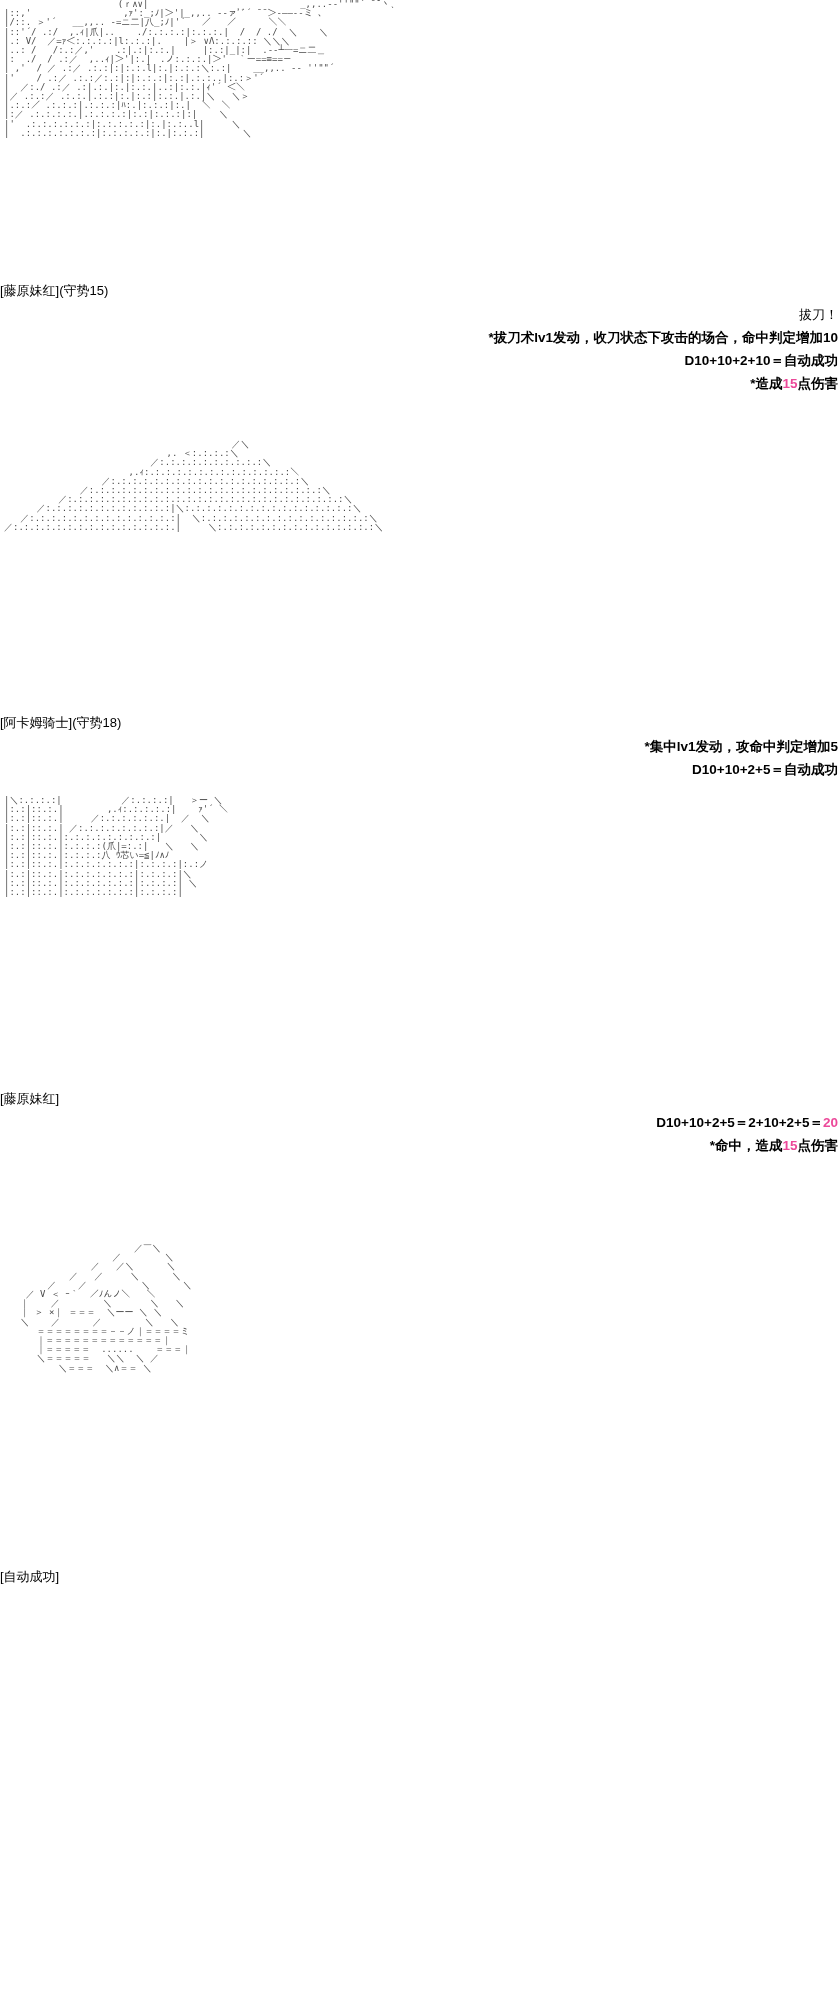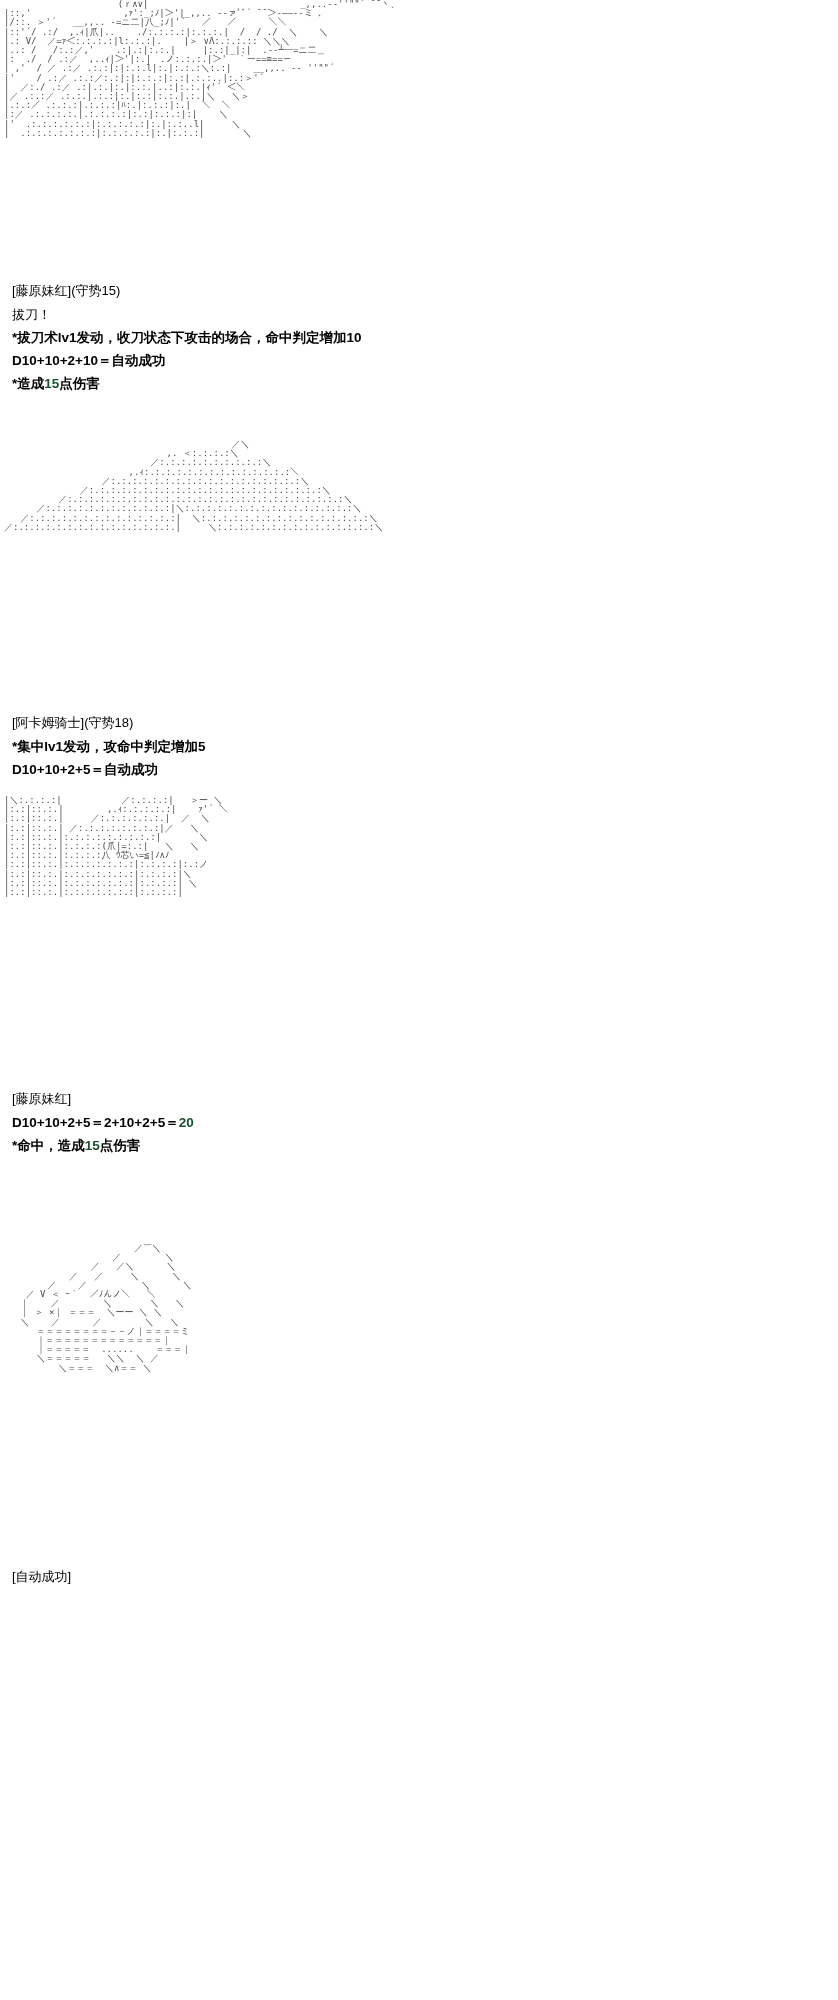--- a/index.html
+++ b/index.html
@@ -28,39 +28,40 @@
     overflow: hidden;
     margin: 0;
     padding: 0 4px;
   }
   .aa-1 { height: 278px; }
   .aa-2 { height: 270px; padding-top: 18px; }
   .aa-3 { height: 290px; padding-top: 6px; }
   .aa-4 { height: 320px; padding-top: 40px; }
 
   .text-block {
-    padding: 0 12px;
+    padding: 0 0;
     font-size: 13px;
     line-height: 22px;
   }
   .speaker {
     font-size: 13px;
     color: #000;
     margin: 2px 0 2px 0;
   }
   .line {
     font-size: 13px;
     margin: 1px 0;
+    text-align: right;
   }
   .line.bold {
     font-weight: bold;
     font-size: 13.5px;
   }
   .red {
-    color: #14532d;
+    color: #ec4899;
     font-weight: bold;
   }
   .spacer-sm { height: 8px; }
   .spacer-md { height: 26px; }
   .spacer-lg { height: 46px; }
 </style>
 </head>
 <body>
 
 <div class="page">

